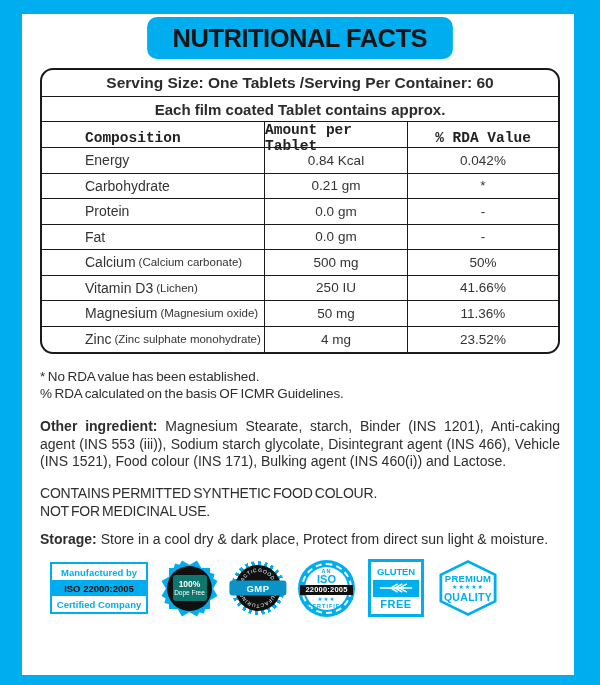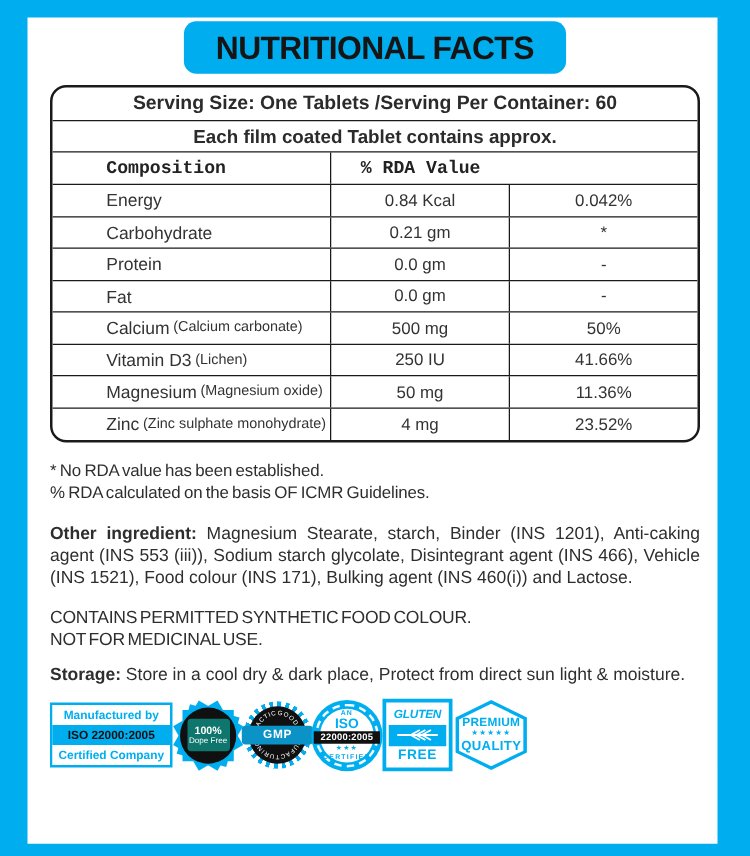--- a/index.html
+++ b/index.html
@@ -33,21 +33,21 @@
   .cell-rda{justify-content:center;font-size:13.5px;color:#333;}
   .hdr-row .cell-name,.hdr-row .cell-amt,.hdr-row .cell-rda{font-weight:bold;font-size:14.5px;color:#222;}
   .detail{font-size:11.5px;margin-left:3px;white-space:nowrap;}
   
   .notes{margin-top:14px;font-size:13.5px;line-height:17px;color:#2e2e2e;letter-spacing:-.1px;word-spacing:-1px;}
   .para{margin-top:16px;font-size:14px;line-height:17.5px;color:#2e2e2e;text-align:justify;}
   .para b{font-weight:bold;}
   .caps{margin-top:13px;font-size:14px;line-height:18px;color:#2e2e2e;letter-spacing:-.2px;word-spacing:-1.5px;}
   .storage{margin-top:11px;}
   
-  .badges{margin-top:10px;display:flex;align-items:center;height:60px;}
+  .badges{margin-top:10px;margin-left:10px;display:flex;align-items:center;gap:13px;height:60px;}
   
   .iso-box{width:98px;border:2px solid #00AEEF;background:#fff;}
   .iso-box .r{height:16px;display:flex;align-items:center;justify-content:center;font-size:9.5px;font-weight:bold;}
   .iso-box .r1,.iso-box .r3{color:#00AEEF;background:#fff;}
   .iso-box .r2{color:#111;background:#00AEEF;}
   
   .dope{position:relative;width:57px;height:57px;flex:none;}
   .burst{position:absolute;left:8px;top:8px;width:41px;height:41px;background:#00AEEF;}
   .burst.b2{transform:rotate(30deg);}
   .burst.b3{transform:rotate(60deg);}
@@ -72,21 +72,21 @@
   .aniso-inner{position:absolute;inset:7px;border-radius:50%;background:#fff;}
   .aniso .an{position:absolute;top:8px;left:0;right:0;text-align:center;font-size:5.5px;font-weight:bold;color:#00AEEF;letter-spacing:1px;}
   .aniso .iso{position:absolute;top:13px;left:0;right:0;text-align:center;font-size:11px;font-weight:bold;color:#00AEEF;}
   .aniso .bar{position:absolute;top:25px;left:2px;right:2px;height:10px;background:#101010;color:#fff;
     font-size:7.5px;font-weight:bold;display:flex;align-items:center;justify-content:center;letter-spacing:.2px;}
   .aniso .st{position:absolute;top:36px;left:0;right:0;text-align:center;font-size:5.5px;color:#00AEEF;letter-spacing:1px;}
   .aniso .cert{position:absolute;top:43px;left:0;right:0;text-align:center;font-size:5.5px;font-weight:bold;color:#00AEEF;letter-spacing:1px;}
   
   .gluten{width:56px;height:58px;border:3px solid #00AEEF;background:#fff;padding:2px;display:flex;flex-direction:column;flex:none;}
   .gluten .g1,.gluten .g3{flex:1;display:flex;align-items:center;justify-content:center;color:#00AEEF;font-weight:bold;}
-  .gluten .g1{font-size:9.5px;letter-spacing:-.2px;font-style:italic;}
+  .gluten .g1{font-size:9.5px;letter-spacing:-.2px;}
   .gluten .g3{font-size:11px;letter-spacing:.5px;}
   .gluten .g2{height:17px;background:#00AEEF;display:flex;align-items:center;justify-content:center;}
   
   .prem{position:relative;width:62px;height:56px;flex:none;
     clip-path:polygon(50% 0%,96% 25%,96% 75%,50% 100%,4% 75%,4% 25%);background:#00AEEF;}
   .prem-inner{position:absolute;inset:3px;clip-path:polygon(50% 0%,96% 25%,96% 75%,50% 100%,4% 75%,4% 25%);
     background:#fff;display:flex;flex-direction:column;align-items:center;justify-content:center;color:#00AEEF;}
   .prem-inner .p1{font-size:9.5px;font-weight:bold;letter-spacing:.2px;}
   .prem-inner .pst{font-size:6px;letter-spacing:1px;line-height:7px;}
   .prem-inner .p2{font-size:10.5px;font-weight:bold;letter-spacing:.3px;}
@@ -100,20 +100,21 @@
     <div class="title-wrap">
       <div class="title-box">NUTRITIONAL FACTS</div>
     </div>
 
     <div class="facts">
       <div class="row-serving">Serving Size: One Tablets /Serving Per Container: 60</div>
       <div class="row-sub">Each film coated Tablet contains approx.</div>
 
       <div class="grid-row hdr-row">
         <div class="cell-name">Composition</div>
+        <div class="cell-amt">Amount per Tablet</div>
         <div class="cell-rda">% RDA Value</div>
       </div>
 
       <div class="grid-row data-row">
         <div class="cell-name">
             <span>Energy</span>
             <span class="detail"></span>
           </div>
         <div class="cell-amt">0.84 Kcal</div>
         <div class="cell-rda">0.042%</div>

